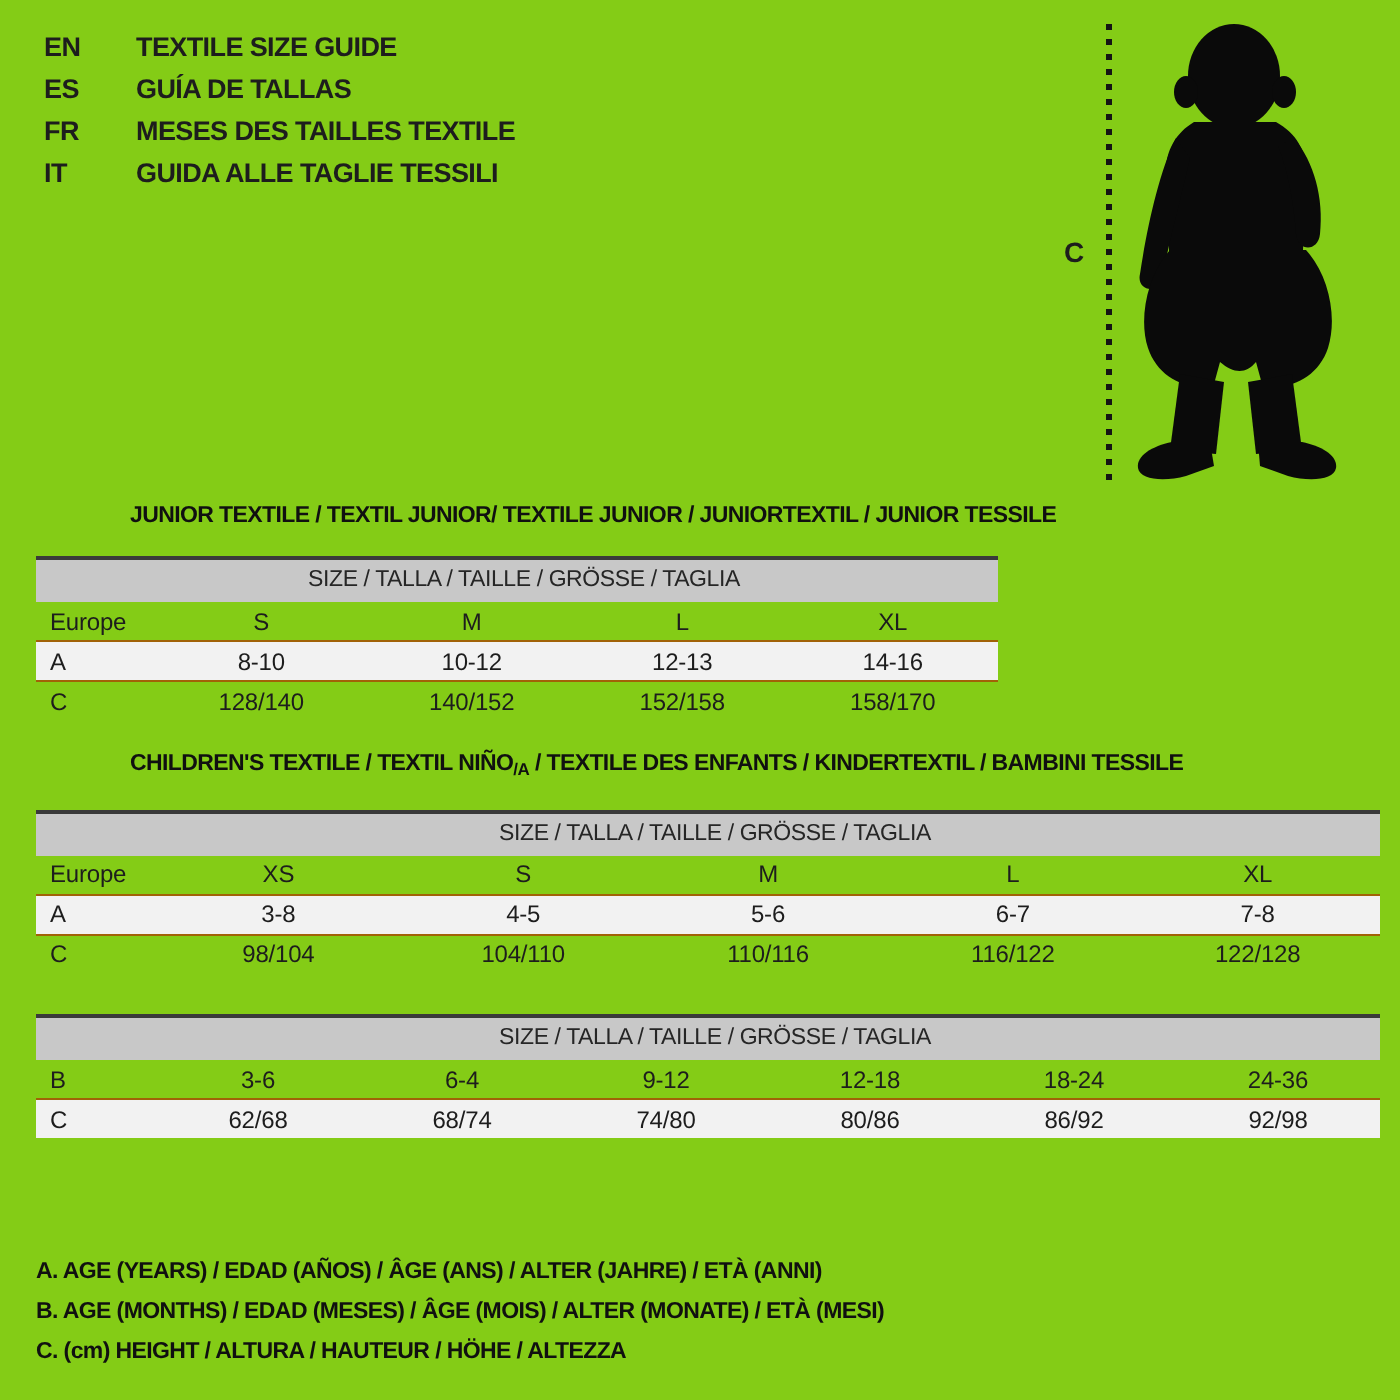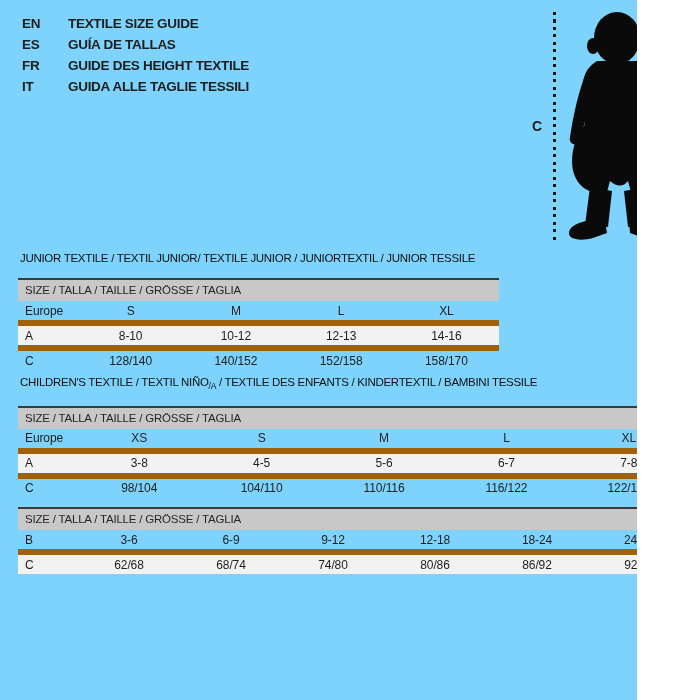--- a/index.html
+++ b/index.html
@@ -1,41 +1,41 @@
 <!DOCTYPE html>
 <html style="--bar-bg: #c8c8c8; --alt-bg: #f2f2f2; --ink: #141414;"><head>
 <meta charset="utf-8">
 <style>
   html,body{margin:0;padding:0;background:#ffffff;}
   body{width:700px;height:700px;font-family:"Liberation Sans",sans-serif;color:#1d1d1d;}
-  .canvas{position:relative;width:637px;height:700px;background:#7dd3fc;overflow:hidden;}
+  .canvas{position:relative;width:700px;height:700px;background:#84cc16;overflow:hidden;}
 
   
   .langs{position:absolute;top:13px;left:22px;}
   .lang-row{display:flex;height:21px;align-items:center;font-weight:700;font-size:13.5px;letter-spacing:-0.3px;}
   .lang-code{width:46px;}
 
   
   .figure{position:absolute;top:11px;left:528px;width:160px;height:236px;}
   .dash-line{position:absolute;left:25px;top:1px;width:2.5px;height:230px;
     background:repeating-linear-gradient(to bottom,var(--ink,#141414) 0 3px,transparent 3px 7.5px);}
   .height-label{position:absolute;left:1px;top:107px;width:16px;text-align:center;font-weight:700;font-size:14px;}
   .silhouette{position:absolute;left:38px;top:0;}
 
   
   .section{position:absolute;left:18px;}
   .sec-0{top:249px;} .sec-1{top:373px;} .sec-2{top:497px;}
-  .sec-title{font-weight:400;font-size:11.5px;letter-spacing:-0.3px;line-height:19px;color:#101010;padding-left:2px;}
+  .sec-title{font-weight:700;font-size:11.5px;letter-spacing:-0.3px;line-height:19px;color:#101010;padding-left:2px;margin-left:45px;}
   .sec-title .sub{font-size:8.5px;vertical-align:-2.5px;}
   .size-table{margin-top:10px;border-top:2px solid #3a3a3a;}
   .sec-0 .size-table{width:481px;}
   .sec-1 .size-table,.sec-2 .size-table{width:672px;}
   .bar{height:21px;line-height:21px;background:var(--bar-bg,#c8c8c8);font-size:11.5px;letter-spacing:-0.2px;
-    padding-left:7px;color:#262626;}
-  .trow{display:flex;height:19px;align-items:center;font-size:12px;letter-spacing:-0.1px;border-bottom:6px solid #a16207;}
+    padding-left:7px;color:#262626;text-align:center;}
+  .trow{display:flex;height:19px;align-items:center;font-size:12px;letter-spacing:-0.1px;border-bottom:1px solid #a16207;}
   .trow:last-child{border-bottom:none;}
   .trow.alt{background:var(--alt-bg,#f2f2f2);}
   .tlabel{width:53px;padding-left:7px;}
   .tcell{flex:1;text-align:center;}
 
   
   .footnotes{position:absolute;left:18px;top:626px;}
   .fn-line{font-weight:700;font-size:11.5px;letter-spacing:-0.3px;line-height:20px;color:#101010;}
 </style>
 </head>
@@ -47,21 +47,21 @@
       <div class="lang-row">
     <span class="lang-code">EN</span>
     <span class="lang-text">TEXTILE SIZE GUIDE</span>
   </div>
       <div class="lang-row">
     <span class="lang-code">ES</span>
     <span class="lang-text">GUÍA DE TALLAS</span>
   </div>
       <div class="lang-row">
     <span class="lang-code">FR</span>
-    <span class="lang-text">GUIDE DES HEIGHT TEXTILE</span>
+    <span class="lang-text">MESES DES TAILLES TEXTILE</span>
   </div>
       <div class="lang-row">
     <span class="lang-code">IT</span>
     <span class="lang-text">GUIDA ALLE TAGLIE TESSILI</span>
   </div>
     </div>
 
   <div class="figure">
     <div class="dash-line"></div>
     <div class="height-label">C</div>
@@ -143,33 +143,38 @@
             <span class="tcell">122/128</span>
           </div>
         </div>
   </div>
       <div class="section sec-2">
     <div class="size-table">
       <div class="bar">SIZE / TALLA / TAILLE / GRÖSSE / TAGLIA</div>
     <div class="trow">
     <span class="tlabel">B</span>
   <span class="tcell">3-6</span>
-            <span class="tcell">6-9</span>
+            <span class="tcell">6-4</span>
             <span class="tcell">9-12</span>
             <span class="tcell">12-18</span>
             <span class="tcell">18-24</span>
             <span class="tcell">24-36</span>
           </div>
           <div class="trow alt">
     <span class="tlabel">C</span>
   <span class="tcell">62/68</span>
             <span class="tcell">68/74</span>
             <span class="tcell">74/80</span>
             <span class="tcell">80/86</span>
             <span class="tcell">86/92</span>
             <span class="tcell">92/98</span>
           </div>
         </div>
   </div>
     </div>
 
+  <div class="footnotes">
+      <div class="fn-line">A. AGE (YEARS) / EDAD (AÑOS) / ÂGE (ANS) / ALTER (JAHRE) / ETÀ (ANNI)</div>
+      <div class="fn-line">B. AGE (MONTHS) / EDAD (MESES) / ÂGE (MOIS) / ALTER (MONATE) / ETÀ (MESI)</div>
+      <div class="fn-line">C. (cm) HEIGHT / ALTURA / HAUTEUR / HÖHE / ALTEZZA</div>
+    </div>
 
 </div>
 
 </body></html>

